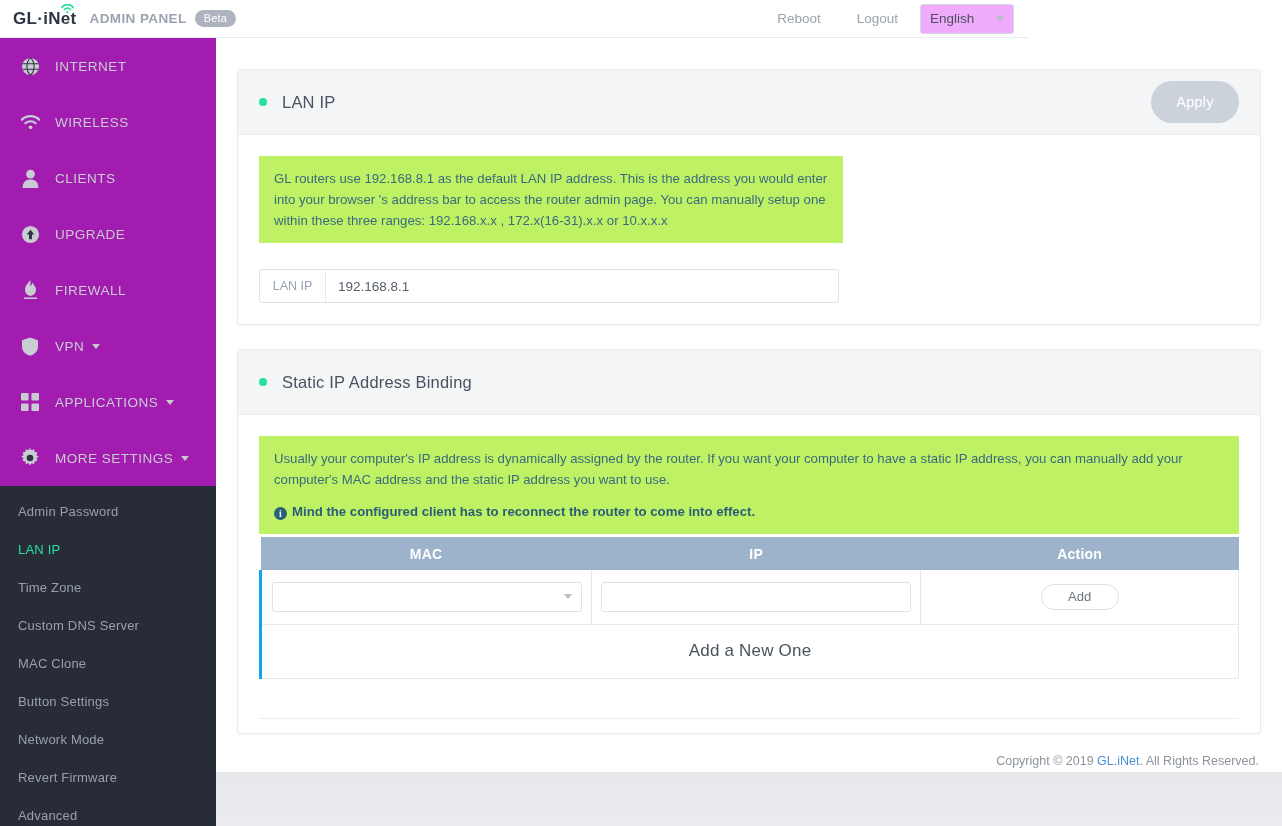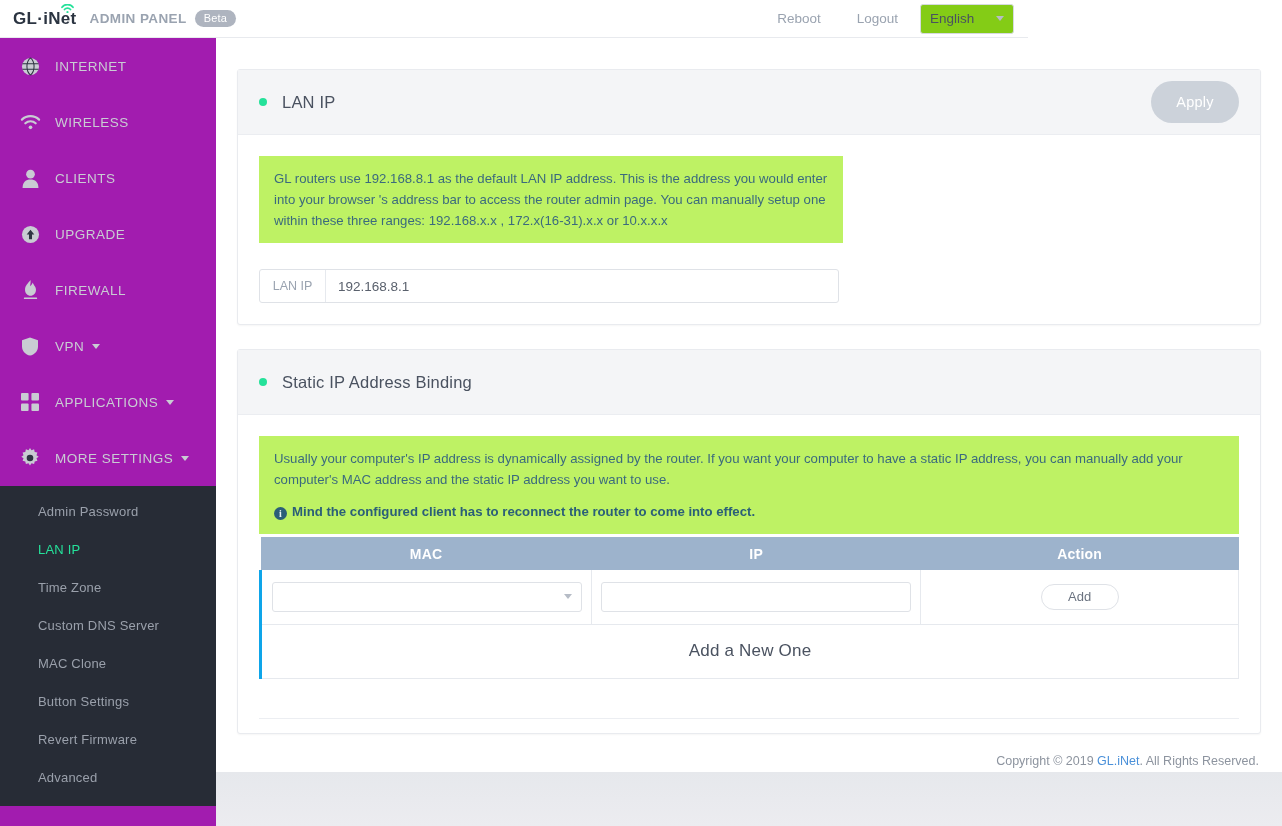--- a/index.html
+++ b/index.html
@@ -44,21 +44,21 @@
     margin-left: auto; display: flex; align-items: center;
     padding-right: 14px; gap: 0;
   }
   .top-link {
     font-size: 13.5px; color: #9aa3b0; margin-right: 36px;
     cursor: pointer; text-decoration: none;
   }
   .top-link:last-of-type { margin-right: 22px; }
   .lang-select {
     width: 94px; height: 30px; border: 1px solid #d6dae0;
-    border-radius: 3px; background: #84cc16;
+    border-radius: 3px; background: #f0abfc;
     display: flex; align-items: center; justify-content: space-between;
     padding: 0 9px; cursor: pointer;
   }
   .lang-select .lang-label { font-size: 13.5px; color: #4a5260; }
   .caret-sm {
     width: 0; height: 0; border-left: 4px solid transparent;
     border-right: 4px solid transparent; border-top: 5px solid #b6bcc6;
   }
 
   
@@ -82,21 +82,21 @@
     font-size: 13.5px; color: #c9ccd3; letter-spacing: .5px;
   }
   .nav-caret {
     margin-left: 8px; width: 0; height: 0;
     border-left: 4px solid transparent; border-right: 4px solid transparent;
     border-top: 5px solid #c9ccd3;
   }
   .submenu { background: #272c36; padding: 6px 0 10px; }
   .sub-item {
     height: 38px; display: flex; align-items: center;
-    padding-left: 38px; font-size: 13px; color: #9aa0ab;
+    padding-left: 18px; font-size: 13px; color: #9aa0ab;
     cursor: pointer; letter-spacing: .2px;
   }
   .sub-item.active { color: #25e19a; }
 
   
   .main {
     position: absolute; top: 38px; left: 216px;
     width: 1066px; height: 734px;
     background: #ffffff;
     overflow: hidden;
@@ -348,20 +348,23 @@
         <span>Time Zone</span>
       </div>
     <div class="sub-item">
         <span>Custom DNS Server</span>
       </div>
     <div class="sub-item">
         <span>MAC Clone</span>
       </div>
     <div class="sub-item">
         <span>Button Settings</span>
+      </div>
+    <div class="sub-item">
+        <span>Network Mode</span>
       </div>
     <div class="sub-item">
         <span>Revert Firmware</span>
       </div>
     <div class="sub-item">
         <span>Advanced</span>
       </div>
   </div>
 </div>
 

